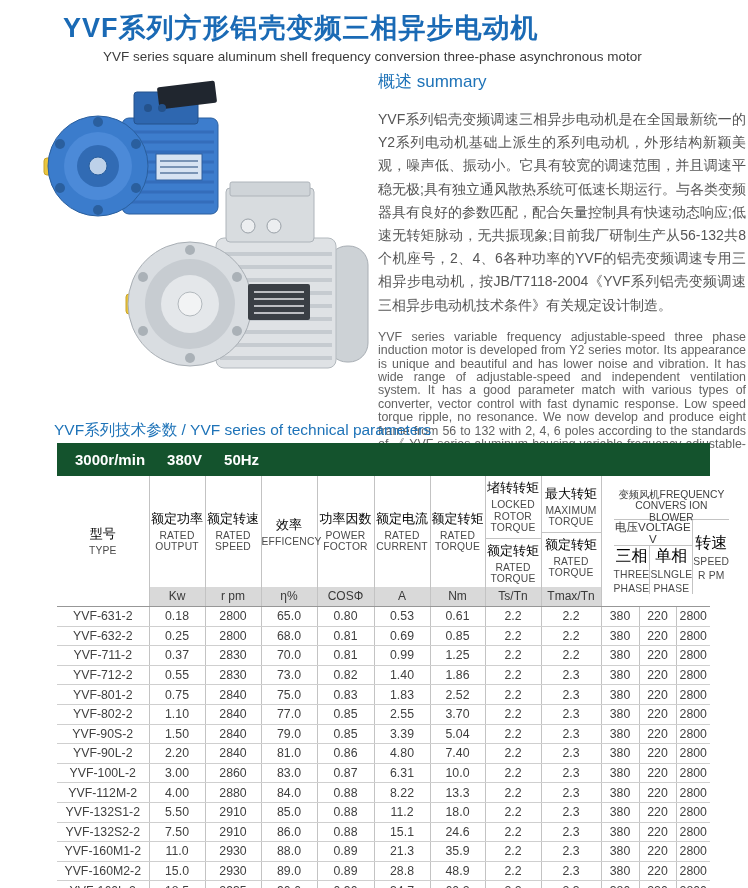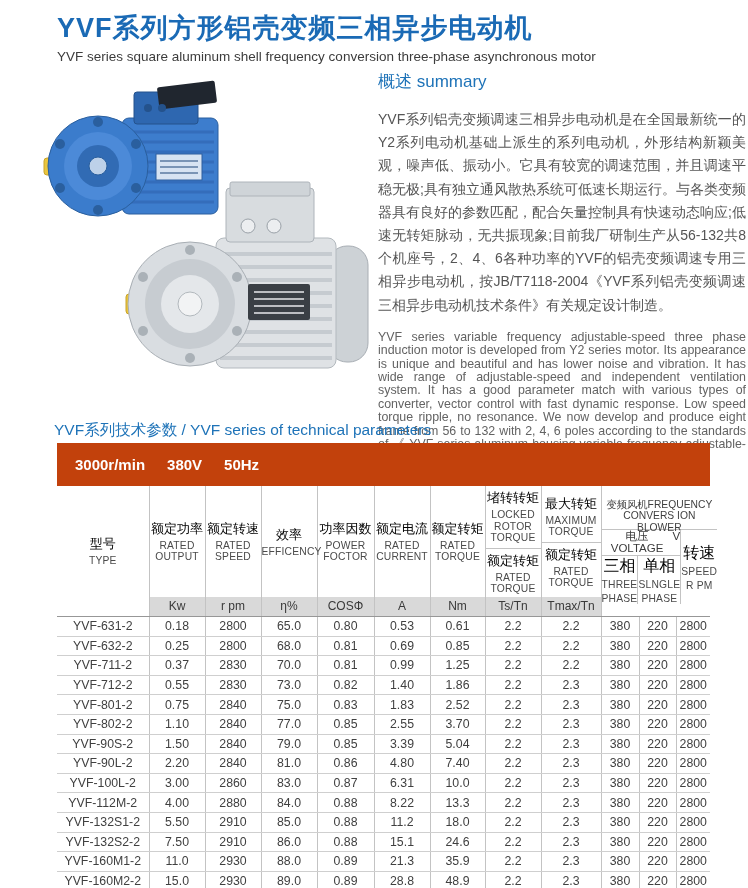--- a/index.html
+++ b/index.html
@@ -1,63 +1,63 @@
 <!DOCTYPE html>
 <html><head>
 <meta charset="utf-8">
 <style>
   * { margin:0; padding:0; box-sizing:border-box; }
   html,body { background:#ffffff; }
   body { font-family:"Liberation Sans","DejaVu Sans",sans-serif; }
   .page { position:relative; width:748px; height:888px; background:#fff; overflow:hidden; margin:0 auto; }
 
   
-  .doc-header { position:absolute; left:57px; top:10px; width:660px; }
+  .doc-header { position:absolute; left:63px; top:10px; width:660px; }
   .doc-title { font-size:27px; font-weight:bold; color:#1a6ab5; letter-spacing:1px; }
-  .doc-subtitle { font-size:13.5px; color:#3c3c3c; margin-top:3px; }
+  .doc-subtitle { font-size:13.5px; color:#3c3c3c; margin-top:3px;margin-left:40px; }
 
   
   .figures { position:absolute; left:30px; top:78px; width:340px; height:360px; }
 
   
   .summary { position:absolute; left:378px; top:70px; width:368px; }
   .summary-title { font-size:17px; color:#1e73b8; }
   .para-zh { margin-top:15px; font-size:14px; line-height:23.2px; color:#555; text-align:justify; }
   .para-en { margin-top:14px; font-size:12.4px; line-height:13.4px; color:#636363; text-align:justify; }
 
   
   .section-title { position:absolute; left:54px; top:420px; font-size:15.5px; color:#1e73b8; }
 
   
   .table-wrap { position:absolute; left:57px; top:443px; width:653px; }
-  .band { height:43px; background:#c2410c; color:#fff; display:flex; align-items:center;
+  .band { height:33px; background:#14532d; color:#fff; display:flex; align-items:center;
           padding-left:18px; font-size:15px; font-weight:bold; gap:22px; }
   table { border-collapse:collapse; table-layout:fixed; width:653px; }
   th, td { font-weight:normal; text-align:center; vertical-align:middle; color:#3d3d3d; }
   th:not(.first), tr.units td, tbody td:not(:first-child) { border-left:1px solid #c3c3c3; }
   thead th { padding:2px 0; }
   .zh { font-size:13px; color:#000000; display:block; }
   .en { font-size:10.3px; letter-spacing:0.2px; line-height:11.5px; color:#4a4a4a; display:block; margin-top:2px; }
   .hrow { height:76px; }
   .split-top { padding:3px 0 4px 0; border-bottom:1px solid #c3c3c3; }
   .split-bot { padding:3px 0 2px 0; }
   th.splitcell { padding:0; }
   tr.units td { height:20px; background:#d9d9d9; font-size:12px; color:#3a3a3a;
                 border-bottom:1px solid #979797; }
   .col-type, .blower { border-bottom:1px solid #979797; }
   
-  .blower { padding:0; }
+  .blower { padding:12px; }
   .bl-grid { display:grid; width:100%; height:96px;
              grid-template-columns: 1fr 1fr 0.93fr;
              grid-template-rows: 27px 26px 1fr; }
   .bl-title { grid-column:1/4; grid-row:1; border-bottom:1px solid #c3c3c3;
               font-size:10.3px; line-height:11.5px; color:#3f3f3f;
               display:flex; flex-direction:column; justify-content:center; }
   .bl-volt { grid-column:1/3; grid-row:2; border-bottom:1px solid #c3c3c3; border-right:1px solid #c3c3c3;
-             font-size:11.5px; color:#3a3a3a; display:flex; flex-direction:row; justify-content:center; line-height:12px; }
+             font-size:11.5px; color:#3a3a3a; display:flex; flex-direction:column; justify-content:center; line-height:12px; }
   .bl-speed { grid-column:3/4; grid-row:2/4; display:flex; flex-direction:column; justify-content:center; }
   .bl-three { grid-column:1/2; grid-row:3; border-right:1px solid #c3c3c3;
               display:flex; flex-direction:column; justify-content:space-between; }
   .bl-single { grid-column:2/3; grid-row:3; border-right:1px solid #c3c3c3;
                display:flex; flex-direction:column; justify-content:center; }
   .bl-three .zh, .bl-single .zh, .bl-speed .zh { font-size:16px; }
   .bl-three .en, .bl-single .en, .bl-speed .en { font-size:10.3px; }
   tbody td { height:19.6px; font-size:12.3px; color:#404040; border-bottom:1px solid #cfcfcf; }
   tbody tr:last-child td { border-bottom:1px solid #a8a8a8; }
 </style>

